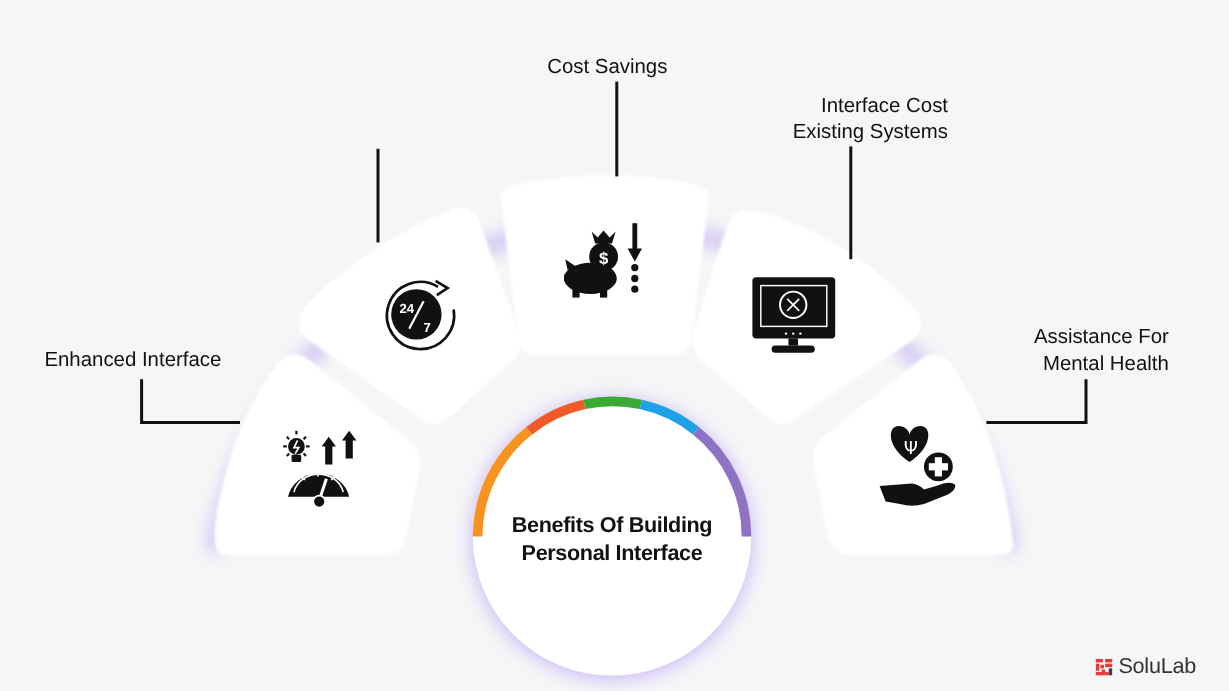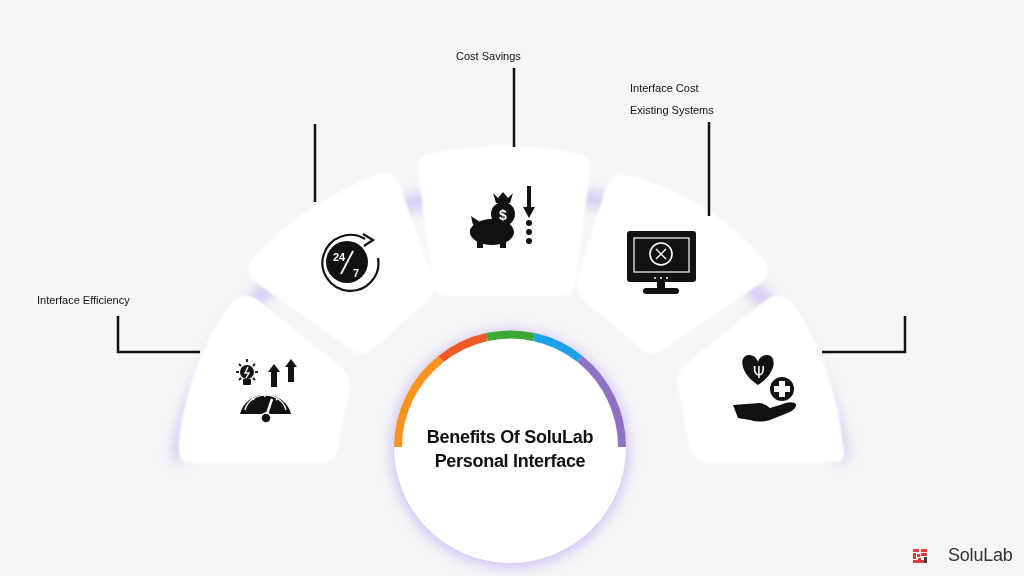--- a/index.html
+++ b/index.html
@@ -1,22 +1,22 @@
 <!DOCTYPE html>
 <html><head>
 <meta charset="utf-8">
 <style>
   html, body { margin:0; padding:0; }
   body { width:1024px; height:576px; background:#f6f6f7; position:relative; overflow:hidden;
          font-family:"Liberation Sans", "DejaVu Sans", sans-serif; color:#111; }
   .stage { position:absolute; left:0; top:0; width:1024px; height:576px; }
-  .label { position:absolute; font-size:11px; line-height:22px; color:#111; text-align:left; white-space:nowrap; }
+  .label { position:absolute; font-size:17px; line-height:22px; color:#111; text-align:right; white-space:nowrap; }
   .center-title { position:absolute; left:400px; top:425px; width:220px; text-align:center;
                   font-weight:bold; font-size:18px; line-height:24px; color:#111; letter-spacing:-0.3px; }
-  .brand { position:absolute; left:913px; top:545px; display:flex; align-items:center; gap:21px;justify-content:space-between; }
+  .brand { position:absolute; left:913px; top:545px; display:flex; align-items:center; gap:5px;justify-content:space-between; }
   .brand-text { font-size:18px; color:#333; letter-spacing:-0.2px; }
 </style>
 </head>
 <body>
 
 <div class="stage">
 
   <svg width="1024" height="576" style="position:absolute;left:0;top:0">
     <defs>
       <filter id="glow" x="-20%" y="-20%" width="140%" height="140%">
@@ -127,29 +127,33 @@
 
     <g stroke="#111" stroke-width="2.5" fill="none">
       <path d="M 118 316 L 118 352 L 200 352"></path>
       <path d="M 315 124 L 315 202"></path>
       <path d="M 514 68 L 514 147"></path>
       <path d="M 709 122 L 709 216"></path>
       <path d="M 905 316 L 905 352 L 822 352"></path>
     </g>
   </svg>
 
-  <div class="label" style="left:37px; top:289px;">Interface Efficiency</div>
+  <div class="label" style="left:37px; top:289px;">Enhanced Interface</div>
   <div class="label" style="left:456px; top:45px;">Cost Savings</div>
   <div class="label" style="left:630px; top:77px; width:160px;">
     <div>Interface Cost</div>
     <div>Existing Systems</div>
   </div>
+  <div class="label" style="left:830px; top:270px; width:144px;">
+    <div>Assistance For</div>
+    <div>Mental Health</div>
+  </div>
 
   <div class="center-title">
-    <div>Benefits Of SoluLab</div>
+    <div>Benefits Of Building</div>
     <div>Personal Interface</div>
   </div>
 
   <div class="brand">
     <svg width="14" height="14">
       <rect x="0" y="0" width="6" height="3" fill="#e23b3b"></rect>
       <rect x="8" y="0" width="6" height="3" fill="#e23b3b"></rect>
       <rect x="0" y="4" width="3" height="6" fill="#e23b3b"></rect>
       <rect x="4" y="5" width="3" height="3" fill="#e23b3b"></rect>
       <rect x="8" y="4" width="6" height="3" fill="#e23b3b"></rect>

